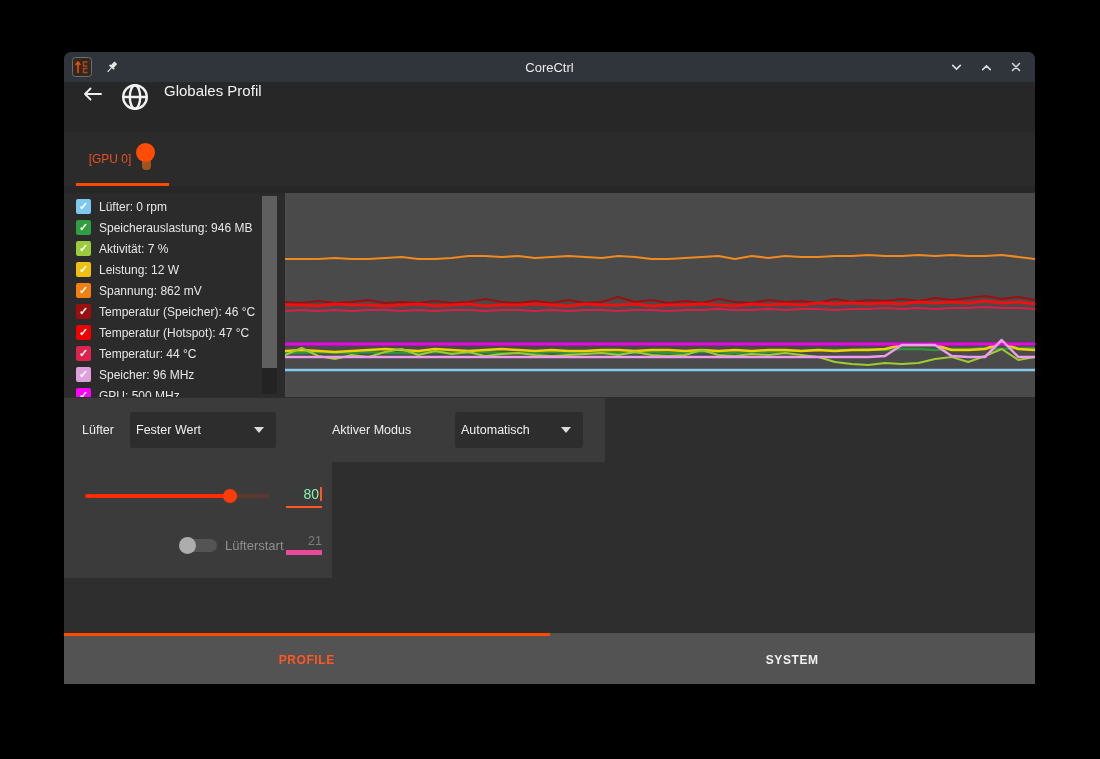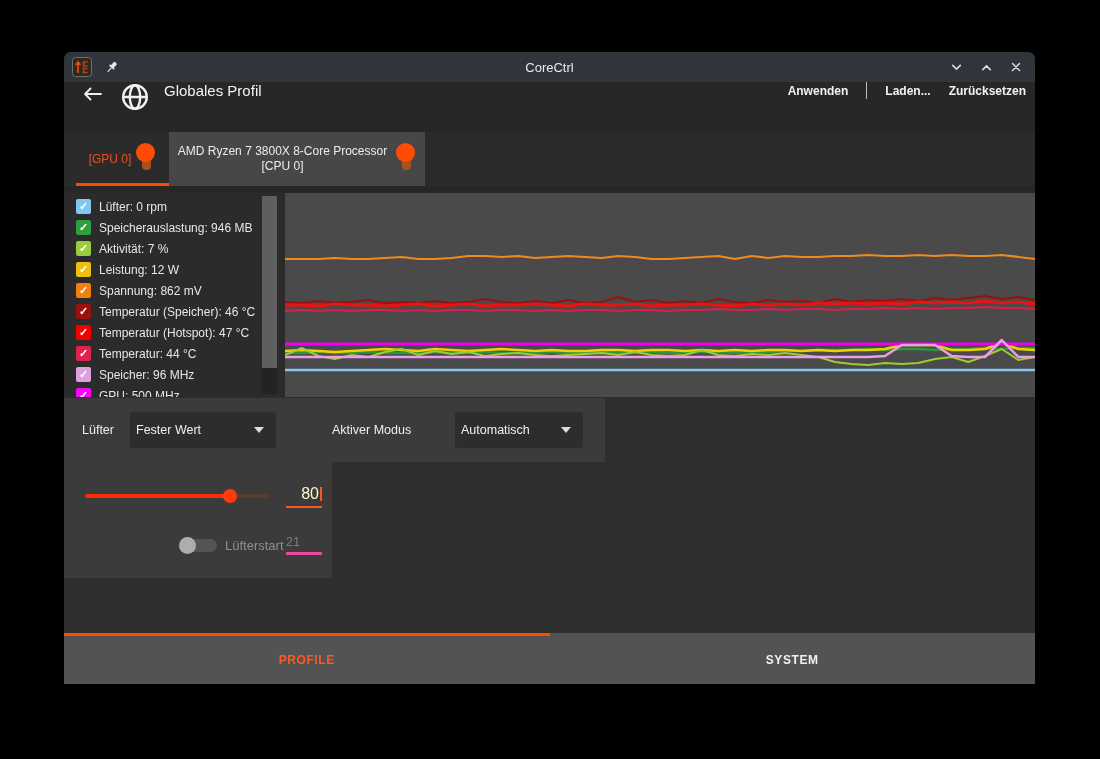--- a/index.html
+++ b/index.html
@@ -64,28 +64,28 @@
               display:flex; align-items:center; padding:0 12px 0 6px; }
   .dd-fan { left:66px; top:14px; width:146px; }
   .dd-mode { left:132px; top:14px; width:128px; }
   .dd-text { color:#f0f0f0; font-size:12.5px; flex:1; }
   .dd-chevron { width:0; height:0; border-left:5px solid transparent; border-right:5px solid transparent;
                 border-top:6px solid #dcdcdc; }
   .slider-track { position:absolute; left:21px; top:96px; width:185px; height:4px; background:#5a3a31; border-radius:2px; }
   .slider-fill { position:absolute; left:0; top:0; width:145px; height:4px; background:#fe2c01; border-radius:2px; }
   .slider-thumb { position:absolute; left:138px; top:-5px; width:14px; height:14px; border-radius:50%; background:#fe3c08; }
   .value80 { position:absolute; left:222px; top:84px; width:36px; height:26px; border-bottom:2px solid #ff5722;
-             display:flex; align-items:center; justify-content:flex-end; color:#fef9c3; font-size:16px; }
+             display:flex; align-items:center; justify-content:flex-end; color:#86efac; font-size:14px; }
   .caret { width:2px; height:14px; background:#ff5722; margin-left:1px; }
   .toggle { position:absolute; left:115px; top:139px; width:38px; height:17px; }
   .toggle-pill { position:absolute; left:2px; top:2px; right:0; bottom:2px; background:#545454; border-radius:8px; }
   .toggle-knob { position:absolute; left:0; top:0; width:17px; height:17px; border-radius:50%; background:#adadad; }
   .fanstart-label { position:absolute; left:161px; top:139px; line-height:17px; font-size:13px; color:#8f8f8f; }
-  .value21 { position:absolute; left:222px; top:134px; width:36px; height:23px; border-bottom:3px solid #ec4899;
-             display:flex; align-items:center; justify-content:flex-start; color:#7d7d7d; font-size:12.5px; }
+  .value21 { position:absolute; left:222px; top:134px; width:36px; height:23px; border-bottom:5px solid #ec4899;
+             display:flex; align-items:center; justify-content:flex-end; color:#7d7d7d; font-size:12.5px; }
 
   
   .footer { position:absolute; left:0; top:581px; right:0; height:51px; background:#535353; display:flex; }
   .footer-tab { flex:1; display:flex; align-items:center; justify-content:center; border-top:3px solid transparent;
                 color:#f0f0f0; font-size:12px; font-weight:bold; letter-spacing:0.6px; }
   .footer-tab.active { border-top-color:#ff4a00; color:#ff5722; }
 </style>
 </head>
 <body>
 
@@ -132,45 +132,30 @@
         <svg width="21" height="16" viewBox="0 0 21 16">
             <path d="M19 8 H3 M8.5 2.5 L3 8 L8.5 13.5" stroke="#f0f0f0" stroke-width="1.8" fill="none" stroke-linecap="round" stroke-linejoin="round"></path>
           </svg>
       </span>
       <svg class="globe" width="30" height="30" viewBox="0 0 30 30">
         <circle cx="15" cy="15" r="11.8" stroke="#f2f2f2" stroke-width="2.4" fill="none"></circle>
         <line x1="3.5" y1="15" x2="26.5" y2="15" stroke="#f2f2f2" stroke-width="2.4"></line>
         <ellipse cx="15" cy="15" rx="5.2" ry="11.8" stroke="#f2f2f2" stroke-width="2.4" fill="none"></ellipse>
       </svg>
       <span class="page-title">Globales Profil</span>
-      <div class="header-actions">
-        <span class="h-action">Anwenden</span>
-        <span class="h-divider"></span>
-        <span class="h-action">Laden...</span>
-        <span class="h-action">Zurücksetzen</span>
-      </div>
     </div>
 
     <div class="tabstrip">
       <div class="tab-gpu">
         <span class="tab-gpu-label">[GPU 0]</span>
         <span class="pin-sensor">
           <span class="pin-stem"></span>
             <span class="pin-head"></span>
         </span>
         <span class="tab-underline"></span>
-      </div>
-      <div class="tab-cpu">
-        <span class="tab-cpu-text">
-          <span>AMD Ryzen 7 3800X 8-Core Processor</span><br><span>[CPU 0]</span>
-        </span>
-        <span class="pin-sensor">
-          <span class="pin-stem"></span>
-            <span class="pin-head"></span>
-        </span>
       </div>
     </div>
 
     <div class="monitor">
       <div class="sensorpanel">
         <div class="sensorlist" id="sensor-list">
             <div class="sensor-row">
               <span class="sensor-check" style="background: rgb(127, 201, 240);">✓</span>
               <span class="sensor-label">Lüfter: 0 rpm</span>
             </div>

